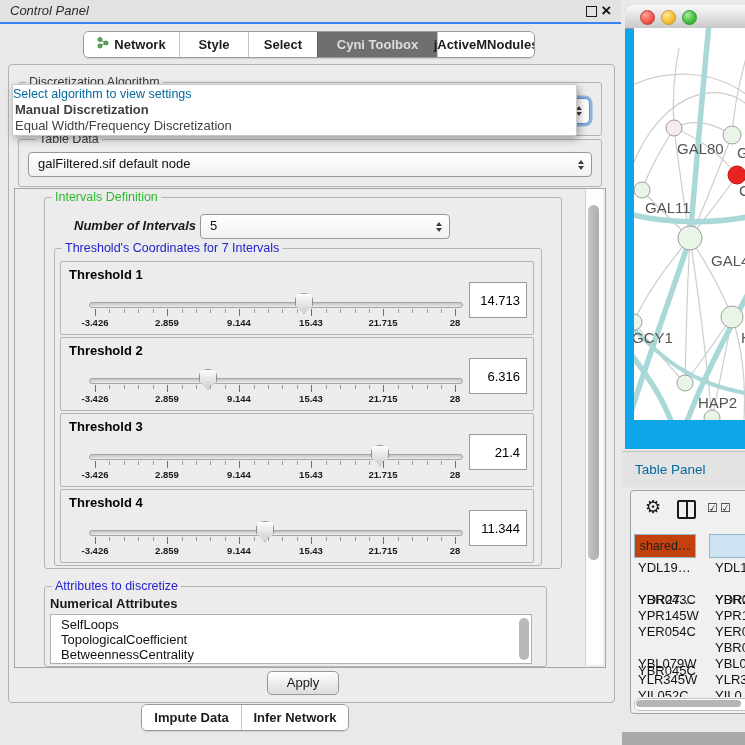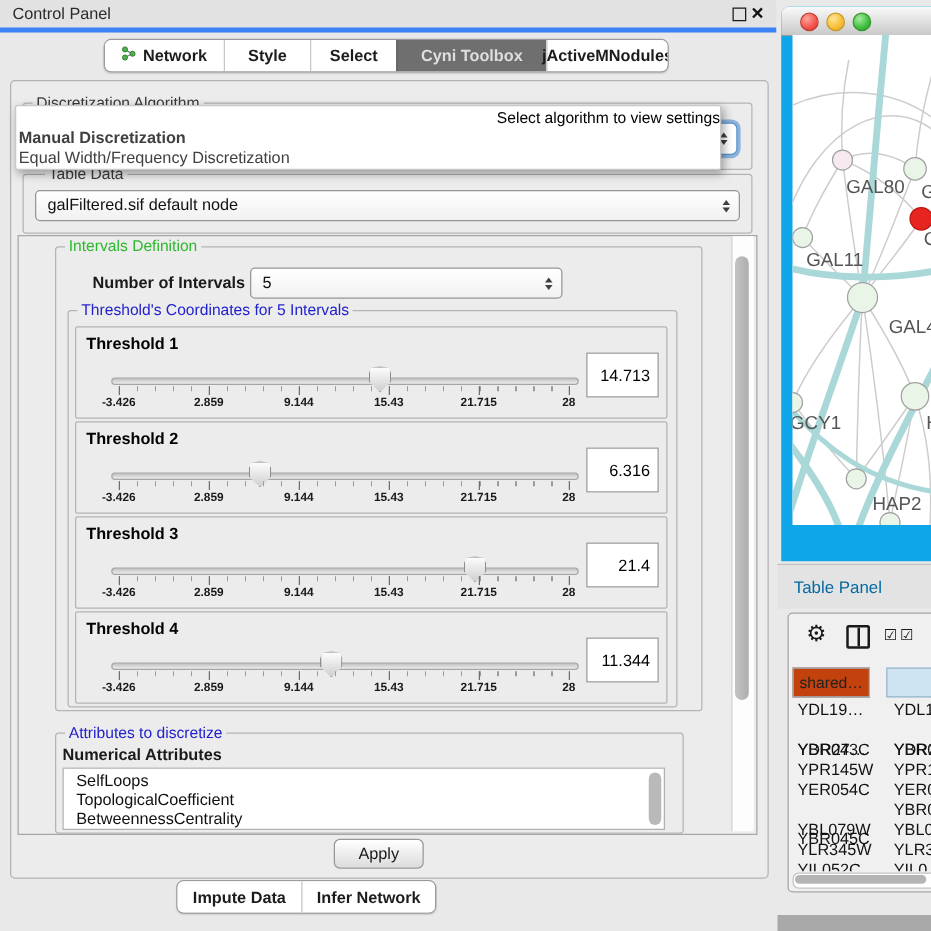--- a/index.html
+++ b/index.html
@@ -1,20 +1,20 @@
 <!DOCTYPE html>
 <html><head>
 <meta charset="utf-8">
 <style>
   html,body{margin:0;padding:0;}
   #app{position:relative;width:745px;height:745px;background:#e9e9e9;overflow:hidden;
        font-family:"Liberation Sans",sans-serif;color:#1a1a1a;}
   .abs{position:absolute;}
   
-  .cp-titlebar{left:0;top:0;width:621px;height:22px;background:#e2e2e2;border-bottom:4px solid #3b82f6;}
+  .cp-titlebar{left:0;top:0;width:621px;height:22px;background:#e2e2e2;border-bottom:2px solid #3b82f6;font-style:italic;}
   .cp-title{left:10px;top:0;line-height:22px;font-size:13px;color:#2a2a2a;}
   .float-ic{left:586px;top:6px;width:9px;height:9px;border:1.5px solid #1a1a1a;background:transparent;}
   .close-ic{left:601px;top:0px;font-size:17px;font-weight:bold;line-height:22px;color:#111;}
   
   .segbar{display:flex;height:25px;border:1px solid #9b9b9b;border-radius:6px;overflow:hidden;background:#fff;
           box-shadow:0 1px 1px rgba(0,0,0,.12);}
   .seg{font-size:13px;font-weight:bold;line-height:25px;text-align:center;color:#1c1c1c;background:#fff;
        border-left:1px solid #c6c6c6;display:flex;align-items:center;justify-content:center;gap:5px;}
   .seg:first-child{border-left:none;}
   .seg.sel{background:#6f6f6f;color:#dedede;border-left-color:#5f5f5f;}
@@ -25,21 +25,21 @@
   .t-dark{color:#3a3a3a;} .t-green{color:#2eb82e;} .t-blue{color:#2222cc;}
   
   .combo{background:linear-gradient(#ffffff,#f1f1f1);border:1px solid #979797;border-radius:4px;}
   .combo .txt{padding-left:9px;font-size:13px;line-height:21px;color:#111;white-space:nowrap;overflow:hidden;}
   .stepper{position:absolute;right:7px;top:50%;transform:translateY(-50%);display:flex;flex-direction:column;gap:2px;}
   .arr-up{width:0;height:0;border-left:3.5px solid transparent;border-right:3.5px solid transparent;border-bottom:4.5px solid #3f3f3f;}
   .arr-dn{width:0;height:0;border-left:3.5px solid transparent;border-right:3.5px solid transparent;border-top:4.5px solid #3f3f3f;}
   
   .popup{left:12px;top:84px;width:563px;height:50px;background:#fff;border:1px solid #c8c8c8;border-radius:2px;
          box-shadow:2px 3px 8px rgba(0,0,0,.35);z-index:10;}
-  .popup-hint{top:1px;left:0;width:100%;text-align:right;font-size:12.5px;color:#000000;line-height:16px;}
+  .popup-hint{top:1px;left:0;width:100%;text-align:left;font-size:12.5px;color:#0369a1;line-height:16px;}
   .popup-opt{left:2px;font-size:13px;line-height:16px;color:#404040;white-space:nowrap;}
   .focus-combo{left:28px;top:98px;width:560px;height:24px;background:#fff;border:1.5px solid #5a93cc;border-radius:5px;
                box-shadow:0 0 0 2.5px rgba(110,160,215,.75);z-index:2;}
   
   .scrollpane{left:14px;top:188px;width:590px;height:478px;border:1px solid #a6a6a6;background:#ececec;}
   .vscroll{left:585px;top:189px;width:17px;height:476px;background:#fdfdfd;border-left:1px solid #cfcfcf;}
   .vthumb{left:588px;top:205px;width:11px;height:355px;background:linear-gradient(to right,#c4c4c4,#adadad);border-radius:6px;}
   
   .tbox{left:60px;width:472px;height:72px;border:1px solid #b4b4b4;border-radius:2px;background:#ececec;}
   .tbox-title{left:8px;top:5px;font-size:13px;font-weight:bold;color:#000;}
@@ -150,31 +150,31 @@
       </div>
   </div>
 
   <div class="abs scrollpane"></div>
   <div class="abs vscroll"></div>
   <div class="abs vthumb"></div>
 
   <div class="abs grp" style="left:44px;top:197px;width:516px;height:370px;"></div>
   <div class="abs grp-title t-green" style="left:52px;top:190px;">Intervals Definition</div>
 
-  <div class="abs" style="left:74px;top:218px;font-size:13px;font-weight:bold;">Number of Intervals</div>
+  <div class="abs" style="left:74px;top:218px;font-size:13px;font-weight:bold;font-style:italic;">Number of Intervals</div>
   <div class="abs combo" style="left:200px;top:214px;width:248px;height:23px;">
     <div class="txt">5</div>
     <div class="stepper">
         <i class="arr-up"></i>
         <i class="arr-dn"></i>
       </div>
   </div>
 
   <div class="abs grp" style="left:54px;top:248px;width:486px;height:316px;"></div>
-  <div class="abs grp-title t-blue" style="left:62px;top:241px;">Threshold's Coordinates for 5 Intervals</div>
+  <div class="abs grp-title t-blue" style="left:62px;top:241px;">Threshold's Coordinates for 7 Intervals</div>
 
   <div class="abs tbox" style="top:261px;">
     <div class="abs tbox-title">Threshold 1</div>
     <div class="abs slider">
       <div class="abs track"></div>
       <div class="abs thumb" style="left:234px;"></div>
       <div class="abs ticks">
         <i style="left:0;"></i>
           <i style="left:72px;"></i>
           <i style="left:144px;"></i>

